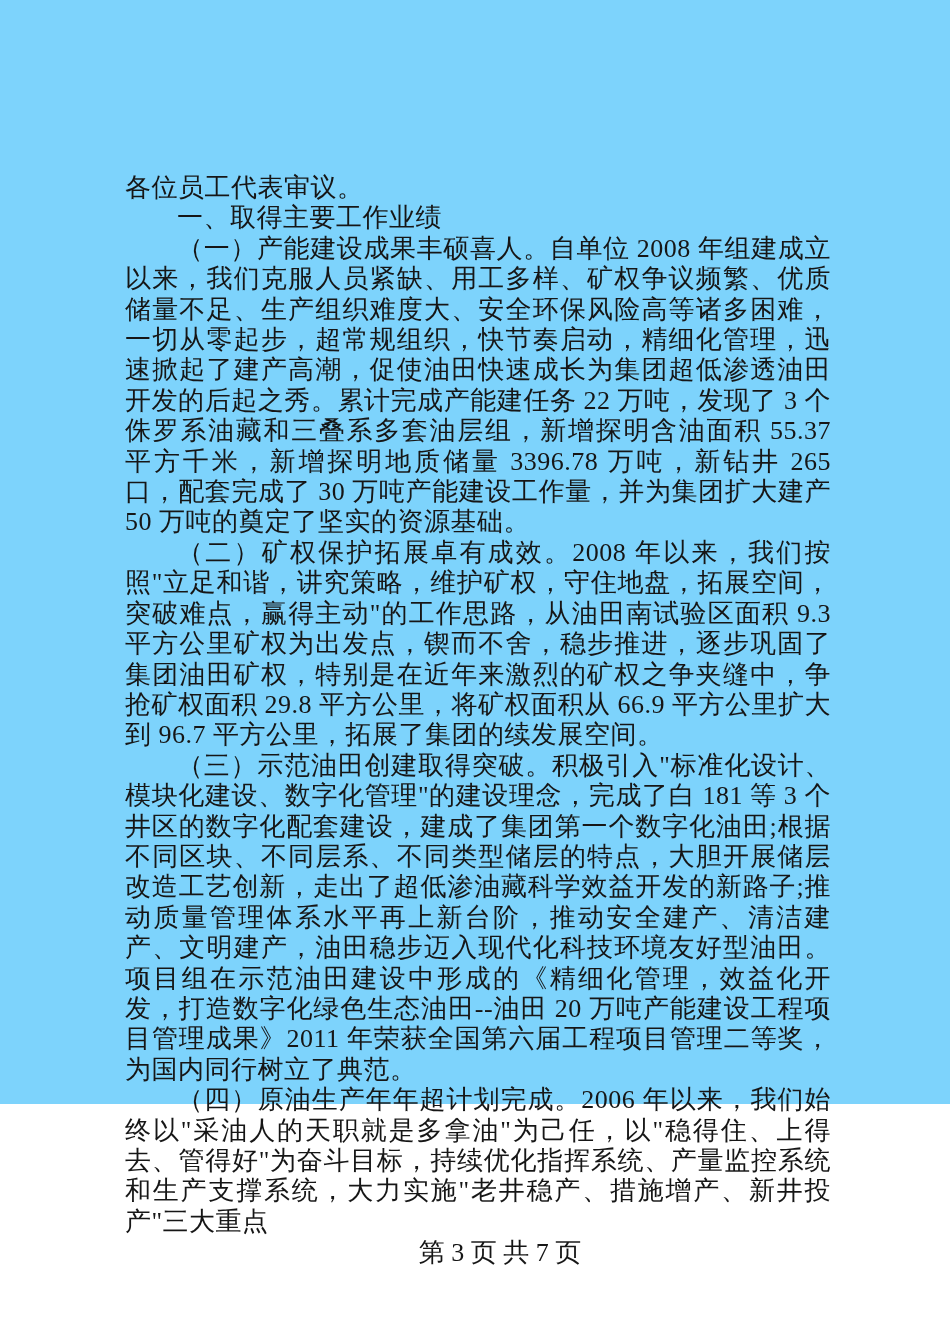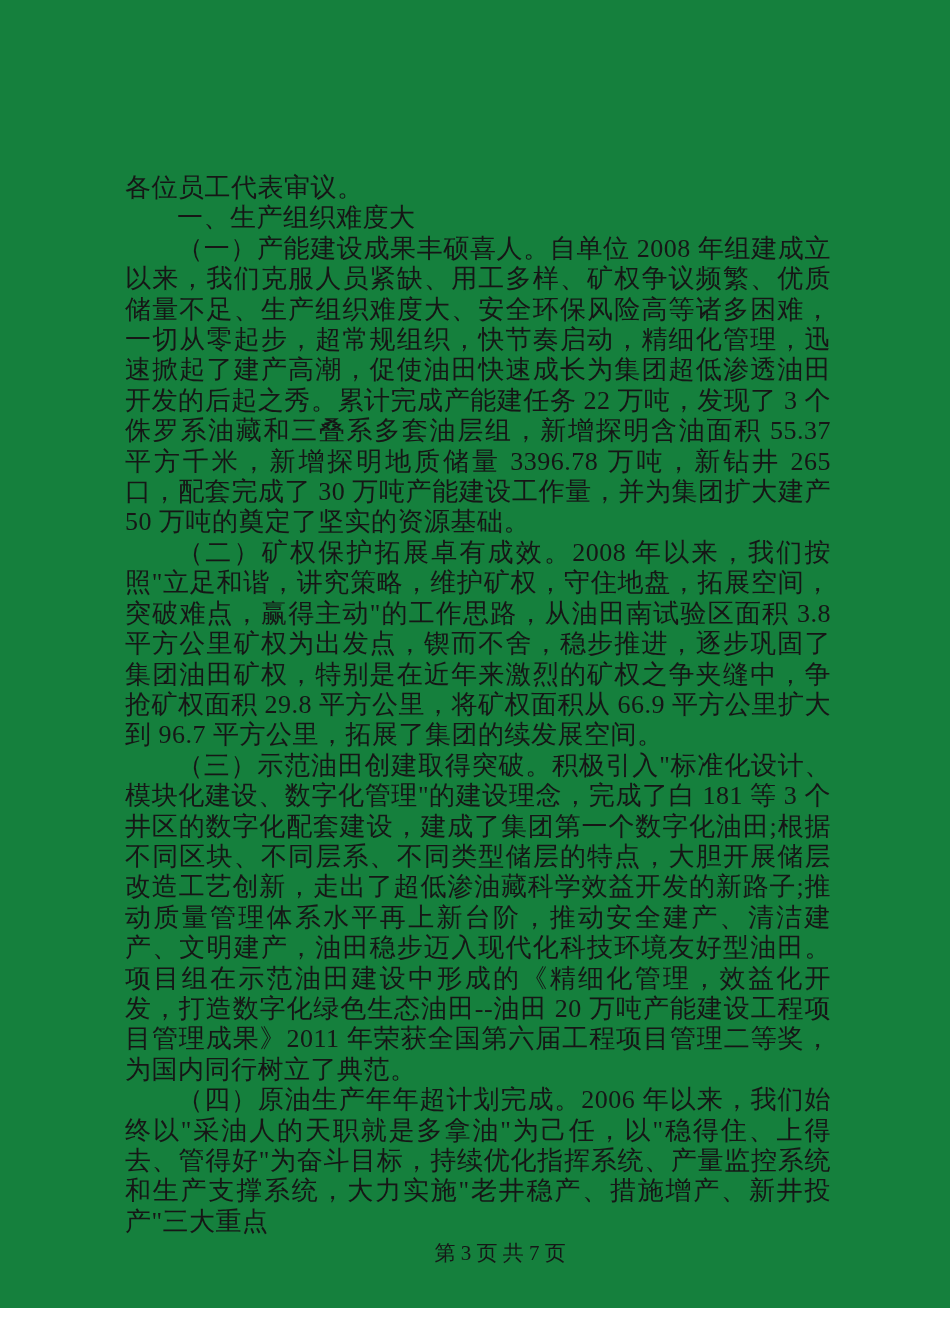--- a/index.html
+++ b/index.html
@@ -11,22 +11,22 @@
   body {
     font-family: "Liberation Serif", "DejaVu Serif", serif;
     color: #161616;
     position: relative;
     overflow: hidden;
   }
   .page {
     position: absolute;
     left: 0; top: 0;
     width: 950px;
-    height: 1308px;
-    background: #15803d;
+    height: 1104px;
+    background: #7dd3fc;
     text-decoration: underline;
   }
   .doc-body {
     position: absolute;
     left: 125px;
     top: 173px;
     width: 706px;
     font-size: 26px;
     line-height: 30.4px;
     text-align: justify;
@@ -39,35 +39,35 @@
   .para.no-indent {
     text-indent: 0;
   }
   .page-footer {
     position: absolute;
     left: 0;
     width: 950px;
     top: 1240px;
     text-align: center;
     padding-left: 50px; 
-    font-size: 21px;
+    font-size: 26px;
     line-height: 26px;
     color: #161616;
   }
 </style>
 </head>
 <body>
 
 <div class="page">
 
   <div class="doc-body">
     <p class="para no-indent">各位员工代表审议。</p>
-    <p class="para">一、生产组织难度大</p>
+    <p class="para">一、取得主要工作业绩</p>
     <p class="para">（一）产能建设成果丰硕喜人。自单位 2008 年组建成立以来，我们克服人员紧缺、用工多样、矿权争议频繁、优质储量不足、生产组织难度大、安全环保风险高等诸多困难，一切从零起步，超常规组织，快节奏启动，精细化管理，迅速掀起了建产高潮，促使油田快速成长为集团超低渗透油田开发的后起之秀。累计完成产能建任务 22 万吨，发现了 3 个侏罗系油藏和三叠系多套油层组，新增探明含油面积 55.37 平方千米，新增探明地质储量 3396.78 万吨，新钻井 265 口，配套完成了 30 万吨产能建设工作量，并为集团扩大建产 50 万吨的奠定了坚实的资源基础。</p>
-    <p class="para">（二）矿权保护拓展卓有成效。2008 年以来，我们按照"立足和谐，讲究策略，维护矿权，守住地盘，拓展空间，突破难点，赢得主动"的工作思路，从油田南试验区面积 3.8 平方公里矿权为出发点，锲而不舍，稳步推进，逐步巩固了集团油田矿权，特别是在近年来激烈的矿权之争夹缝中，争抢矿权面积 29.8 平方公里，将矿权面积从 66.9 平方公里扩大到 96.7 平方公里，拓展了集团的续发展空间。</p>
+    <p class="para">（二）矿权保护拓展卓有成效。2008 年以来，我们按照"立足和谐，讲究策略，维护矿权，守住地盘，拓展空间，突破难点，赢得主动"的工作思路，从油田南试验区面积 9.3 平方公里矿权为出发点，锲而不舍，稳步推进，逐步巩固了集团油田矿权，特别是在近年来激烈的矿权之争夹缝中，争抢矿权面积 29.8 平方公里，将矿权面积从 66.9 平方公里扩大到 96.7 平方公里，拓展了集团的续发展空间。</p>
     <p class="para">（三）示范油田创建取得突破。积极引入"标准化设计、模块化建设、数字化管理"的建设理念，完成了白 181 等 3 个井区的数字化配套建设，建成了集团第一个数字化油田;根据不同区块、不同层系、不同类型储层的特点，大胆开展储层改造工艺创新，走出了超低渗油藏科学效益开发的新路子;推动质量管理体系水平再上新台阶，推动安全建产、清洁建产、文明建产，油田稳步迈入现代化科技环境友好型油田。项目组在示范油田建设中形成的《精细化管理，效益化开发，打造数字化绿色生态油田--油田 20 万吨产能建设工程项目管理成果》2011 年荣获全国第六届工程项目管理二等奖，为国内同行树立了典范。</p>
     <p class="para">（四）原油生产年年超计划完成。2006 年以来，我们始终以"采油人的天职就是多拿油"为己任，以"稳得住、上得去、管得好"为奋斗目标，持续优化指挥系统、产量监控系统和生产支撑系统，大力实施"老井稳产、措施增产、新井投产"三大重点</p>
   </div>
 
   <div class="page-footer">
     <span>第 3 页  共 7 页</span>
   </div>
 
 </div>
 

